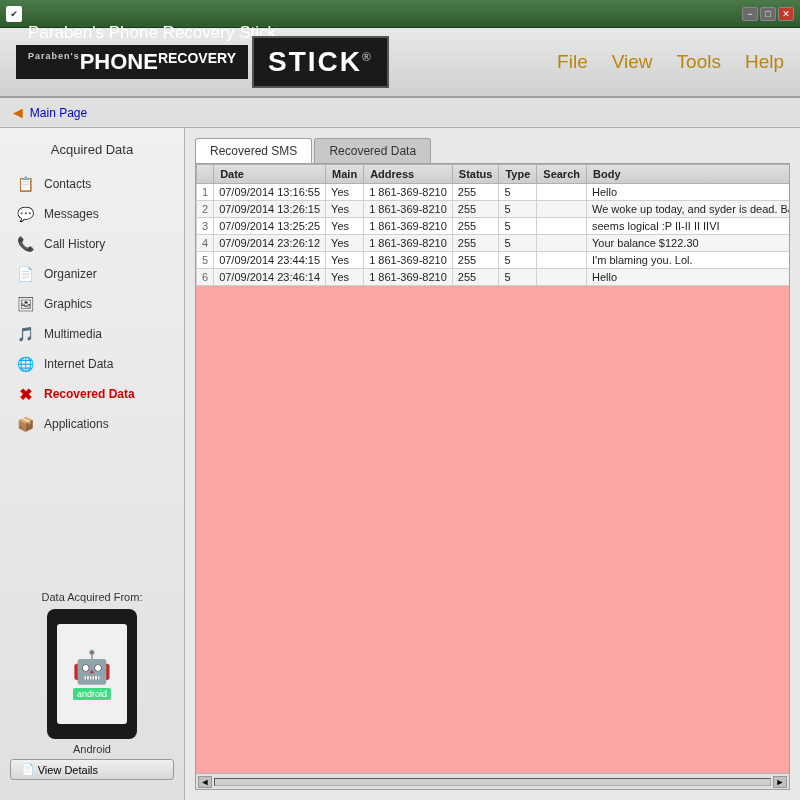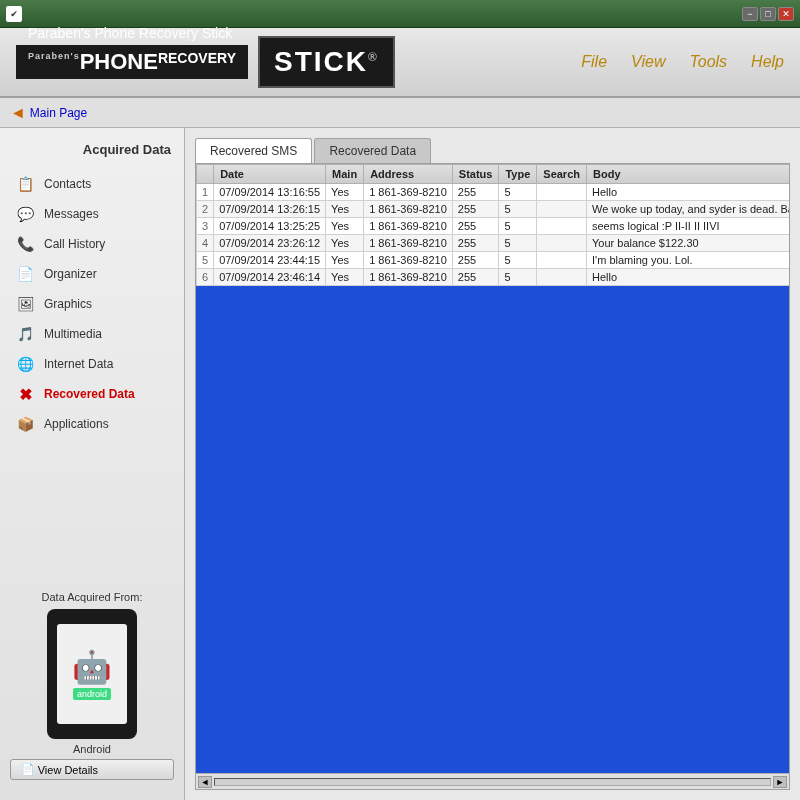--- a/index.html
+++ b/index.html
@@ -8,21 +8,21 @@
     
     .title-bar {
       height: 28px;
       background: linear-gradient(to bottom, #4a7a4a, #2d5a2d);
       display: flex; align-items: center; justify-content: space-between;
       padding: 0 6px;
       border-bottom: 1px solid #1a3a1a;
     }
     .title-bar-left { display: flex; align-items: center; gap: 6px; }
     .title-bar-icon { width: 16px; height: 16px; background: #fff; border-radius: 2px; display: flex; align-items: center; justify-content: center; font-size: 9px; color: #333; }
-    .title-bar-text { color: #fff; font-size: 14px; margin-top: 38px; }
+    .title-bar-text { color: #fff; font-size: 17px; margin-top: 38px; }
     .title-bar-controls { display: flex; gap: 2px; }
     .title-btn { width: 16px; height: 14px; border: 1px solid #888; border-radius: 2px; cursor: pointer; display: flex; align-items: center; justify-content: center; font-size: 9px; color: #fff; background: #6a6a6a; }
     .title-btn.close { background: #c0392b; }
     .title-btn.max { background: #6a6a6a; }
     .title-btn.min { background: #6a6a6a; }
 
     
     .app-header {
       height: 70px;
       background: linear-gradient(to bottom, #e8e8e8, #d0d0d0);
@@ -34,25 +34,25 @@
     .logo-box {
       background: #1a1a1a; color: #fff; font-weight: bold;
       padding: 6px 12px; font-size: 11px;
       display: flex; flex-direction: row; align-items: flex-start;
     }
     .logo-paraben { font-size: 9px; color: #ccc; letter-spacing: 1px; }
     .logo-phone { font-size: 22px; color: #fff; font-weight: 900; line-height: 1; }
     .logo-recovery { font-size: 14px; color: #fff; line-height: 1; }
     .logo-stick-box {
       background: #1a1a1a; color: #fff; font-size: 28px; font-weight: 900;
-      padding: 8px 14px; border: 2px solid #555; margin-left: 10px;
+      padding: 8px 14px; border: 2px solid #555; margin-left: 4px;
       letter-spacing: 2px;
     }
     .menu-bar { display: flex; gap: 24px; }
-    .menu-item { color: #b8860b; font-size: 16px; cursor: pointer; font-weight: 500; font-style: italic; }
+    .menu-item { color: #b8860b; font-size: 19px; cursor: pointer; font-weight: 500; }
 
     
     .nav-bar {
       height: 30px; background: #e0e0e0; border-bottom: 1px solid #b0b0b0;
       display: flex; align-items: center; justify-content: space-between;
       padding: 0 10px;
     }
     .main-page-btn {
       display: flex; align-items: center; gap: 4px; color: #0000cc;
       font-size: 12px; cursor: pointer; text-decoration: none;
@@ -79,22 +79,22 @@
 
     
     .sidebar {
       width: 185px; min-width: 185px;
       background: linear-gradient(to bottom, #f0f0f0, #e0e0e0);
       border-right: 1px solid #b0b0b0;
       padding: 10px 0;
       display: flex; flex-direction: column;
     }
     .sidebar-section-title {
-      text-align: right; font-size: 13px; font-weight: bold;
-      color: #333; margin-bottom: 8px; padding: 4px 13px;
+      text-align: center; font-size: 13px; font-weight: normal;
+      color: #333; margin-bottom: 8px; padding: 4px 0;
     }
     .sidebar-item {
       display: flex; align-items: center; gap: 8px;
       padding: 5px 16px; cursor: pointer; color: #333; font-size: 12px;
     }
     .sidebar-item.active { color: #cc0000; font-weight: bold; }
     .sidebar-icon {
       width: 20px; height: 20px; display: flex; align-items: center; justify-content: center;
       font-size: 14px;
     }
@@ -138,21 +138,21 @@
     .tabs { display: flex; gap: 2px; margin-bottom: 0; }
     .tab {
       padding: 5px 14px; background: #c8c8c8; border: 1px solid #a0a0a0;
       border-bottom: none; cursor: pointer; font-size: 12px; border-radius: 3px 3px 0 0;
       color: #333;
     }
     .tab.active { background: #fff; font-weight: 500; }
 
     
     .table-container {
-      flex: 1; background: #1d4ed8; border: 1px solid #a0a0a0;
+      flex: 1; background: #fca5a5; border: 1px solid #a0a0a0;
       overflow: hidden; display: flex; flex-direction: column;
     }
     .table-scroll { overflow-y: auto; flex: 1; }
     table { width: 100%; border-collapse: collapse; font-size: 11px; }
     thead tr { background: linear-gradient(to bottom, #e0e0e0, #cccccc); }
     thead th {
       border: 1px solid #b0b0b0; padding: 3px 6px;
       text-align: left; font-weight: bold; color: #222;
       white-space: nowrap;
     }

